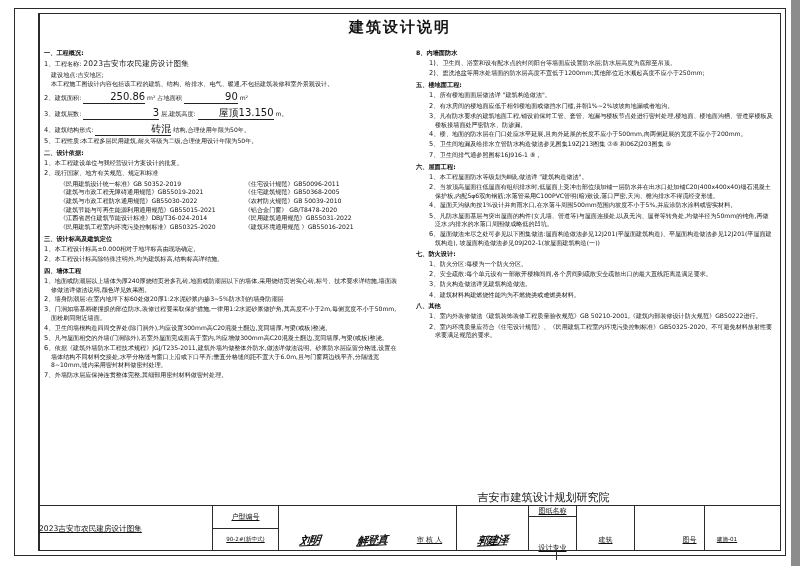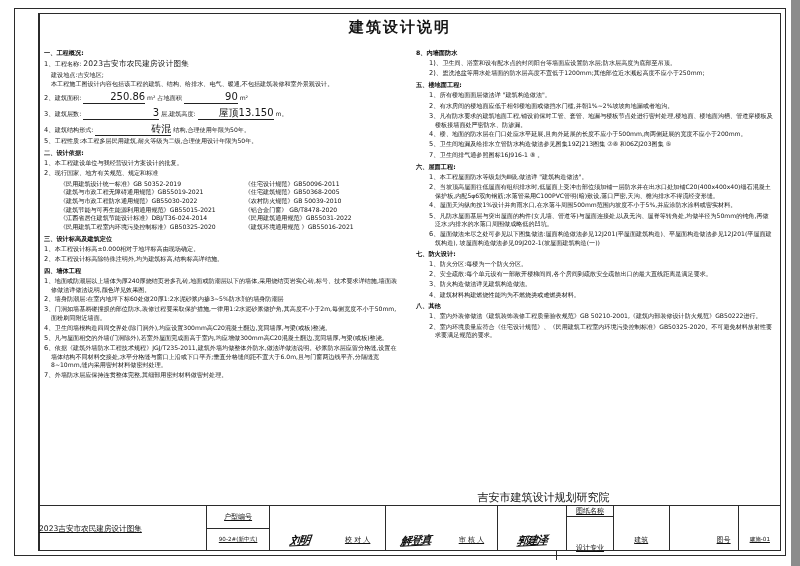--- a/index.html
+++ b/index.html
@@ -352,24 +352,20 @@
       <div>户型编号</div>
       <div class="tiny">90-2#(新中式)</div>
     </div>
 
 
     <div class="tb-cell tb-stack" style="width:62px;border-right:none;">
       <div style="border-bottom:none;"></div>
       <div class="sig">刘明</div>
     </div>
 
-    <div class="tb-cell tb-stack" style="width:58px;">
-      <div style="border-bottom:none;"></div>
-      <div>校 对 人</div>
-    </div>
 
     <div class="tb-cell tb-stack" style="width:62px;border-right:none;">
       <div style="border-bottom:none;"></div>
       <div class="sig">解登真</div>
     </div>
 
     <div class="tb-cell tb-stack" style="width:54px;">
       <div style="border-bottom:none;"></div>
       <div>审 核 人</div>
     </div>

